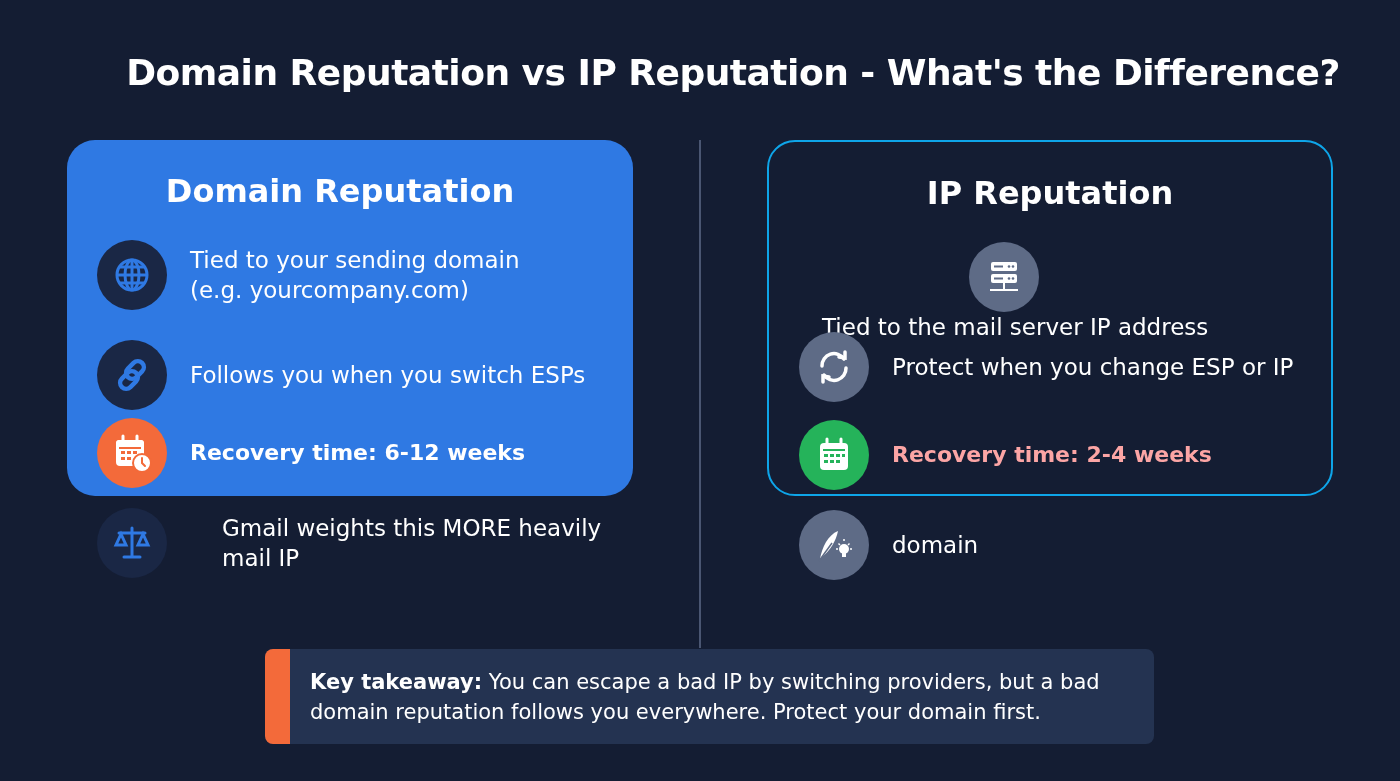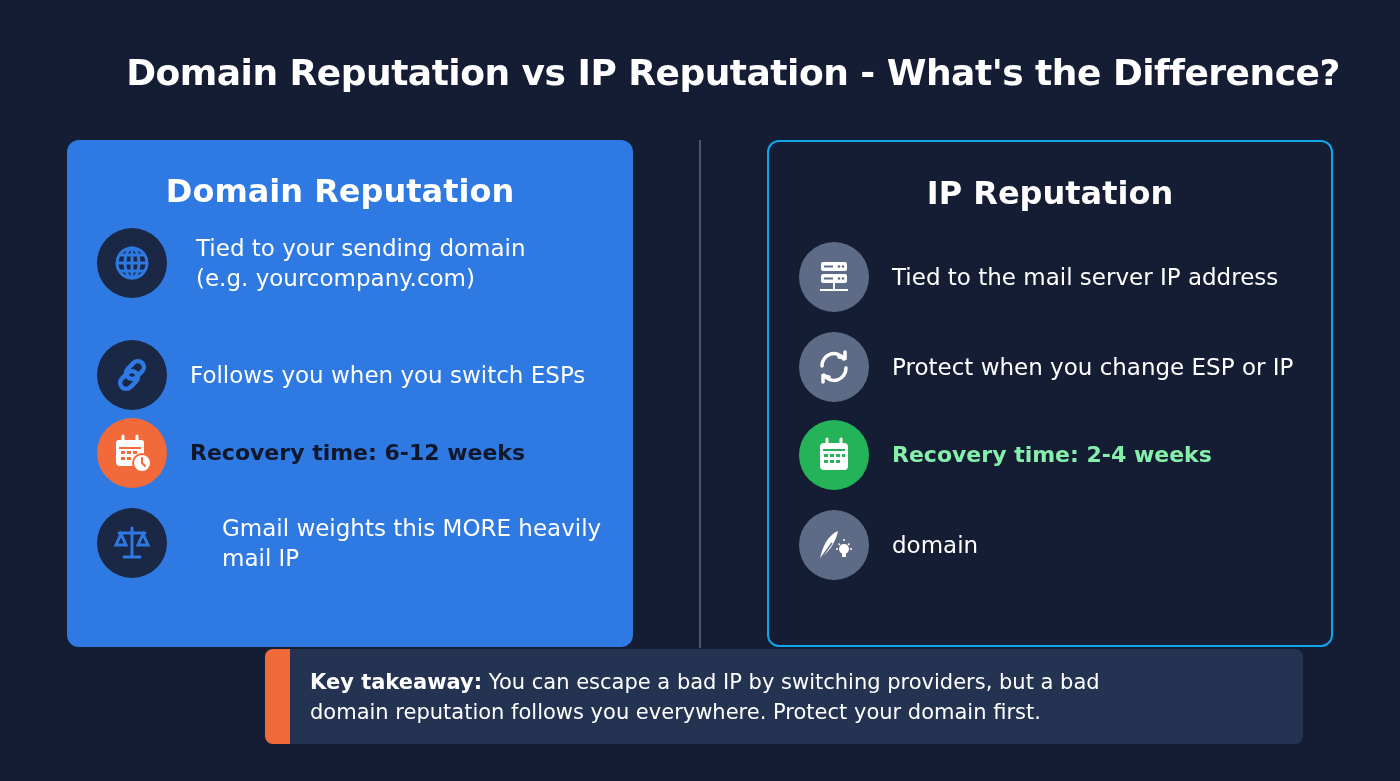--- a/index.html
+++ b/index.html
@@ -12,64 +12,64 @@
   }
   .title {
     position: absolute; left: 0; top: 52px; width: 1400px;
     text-align: center; font-weight: bold; font-size: 36px; letter-spacing: -0.5px; padding-left: 33px;
   }
   .divider {
     position: absolute; left: 699px; top: 140px; width: 2px; height: 508px;
     background: #4a5672;
   }
   .card {
-    position: absolute; top: 140px; width: 566px; height: 507px;
-    border-radius: 12px; box-sizing: border-box;
+    position: absolute; top: 140px; width: 566px; height: 356px;
+    border-radius: 28px; box-sizing: border-box;
   }
   .card.domain { left: 67px; background: #2f79e3; }
   .card.ip { left: 767px; background: #141d33; border: 2px solid #0ea5e9; }
   .card-title {
     position: absolute; top: 32px; left: 0; width: 100%;
     text-align: center; font-weight: bold; font-size: 32px;
   }
   .card.domain .card-title { left: -10px; }
   .item { position: absolute; left: 30px; display: flex; align-items: center; }
   .icon {
     width: 70px; height: 70px; border-radius: 50%;
     display: flex; align-items: center; justify-content: center; flex-shrink: 0;
   }
   .card.domain .icon.dark { background: #1a2745; }
   .card.ip .icon.grey { background: #5e6b86; }
   .icon.orange { background: #f36a3a; }
   .icon.green { background: #25b35a; }
   .item-text { margin-left: 23px; font-size: 23px; line-height: 30px; color: #ffffff; }
-  .item-text.orange-text { color: #0f172a; font-weight: bold; font-size: 22px; }
-  .item-text.green-text { color: #86efac; font-weight: bold; font-size: 22px; }
+  .item-text.orange-text { color: #ffffff; font-weight: bold; font-size: 22px; }
+  .item-text.green-text { color: #fca5a5; font-weight: bold; font-size: 22px; }
   .takeaway {
-    position: absolute; left: 265px; top: 649px; width: 1038px; height: 95px;
+    position: absolute; left: 265px; top: 649px; width: 889px; height: 95px;
     background: #243351; border-radius: 8px; overflow: hidden;
   }
   .takeaway .bar { position: absolute; left: 0; top: 0; width: 25px; height: 100%; background: #f36a3a; }
   .takeaway .text {
     position: absolute; left: 45px; top: 18px; width: 830px;
     font-size: 21px; line-height: 30px; color: #ffffff;
   }
   .takeaway .label { font-weight: bold; }
 </style>
 </head>
 <body>
 
 <div class="title">Domain Reputation vs IP Reputation - What's the Difference?</div>
 
 <div class="divider"></div>
 
 <div class="card domain">
   <div class="card-title">Domain Reputation</div>
 
-  <div class="item" style="top:88px;gap:6px;">
+  <div class="item" style="top:100px;">
     <div class="icon dark">
       <svg width="36" height="36" viewBox="0 0 36 36" fill="none" stroke="#2f79e3" stroke-width="3">
         <circle cx="18" cy="18" r="15"></circle>
         <ellipse cx="18" cy="18" rx="7" ry="15"></ellipse>
         <line x1="3" y1="18" x2="33" y2="18"></line>
         <line x1="18" y1="3" x2="18" y2="33"></line>
         <line x1="6" y1="10" x2="30" y2="10"></line>
         <line x1="6" y1="26" x2="30" y2="26"></line>
       </svg>
     </div>
@@ -126,21 +126,21 @@
     <div class="item-text">
       <div>Gmail weights this MORE heavily</div>
       <div>mail IP</div>
     </div>
   </div>
 </div>
 
 <div class="card ip">
   <div class="card-title">IP Reputation</div>
 
-  <div class="item" style="top:100px;">
+  <div class="item" style="top:100px;flex-direction:column;">
     <div class="icon grey">
       <svg width="40" height="40" viewBox="0 0 40 40">
         <rect x="7" y="5" width="26" height="9" rx="2" fill="#ffffff"></rect>
         <rect x="7" y="17" width="26" height="9" rx="2" fill="#ffffff"></rect>
         <rect x="10" y="8.5" width="9" height="2" fill="#5e6b86"></rect>
         <rect x="10" y="20.5" width="9" height="2" fill="#5e6b86"></rect>
         <circle cx="25" cy="9.5" r="1.3" fill="#5e6b86"></circle>
         <circle cx="29" cy="9.5" r="1.3" fill="#5e6b86"></circle>
         <circle cx="25" cy="21.5" r="1.3" fill="#5e6b86"></circle>
         <circle cx="29" cy="21.5" r="1.3" fill="#5e6b86"></circle>

